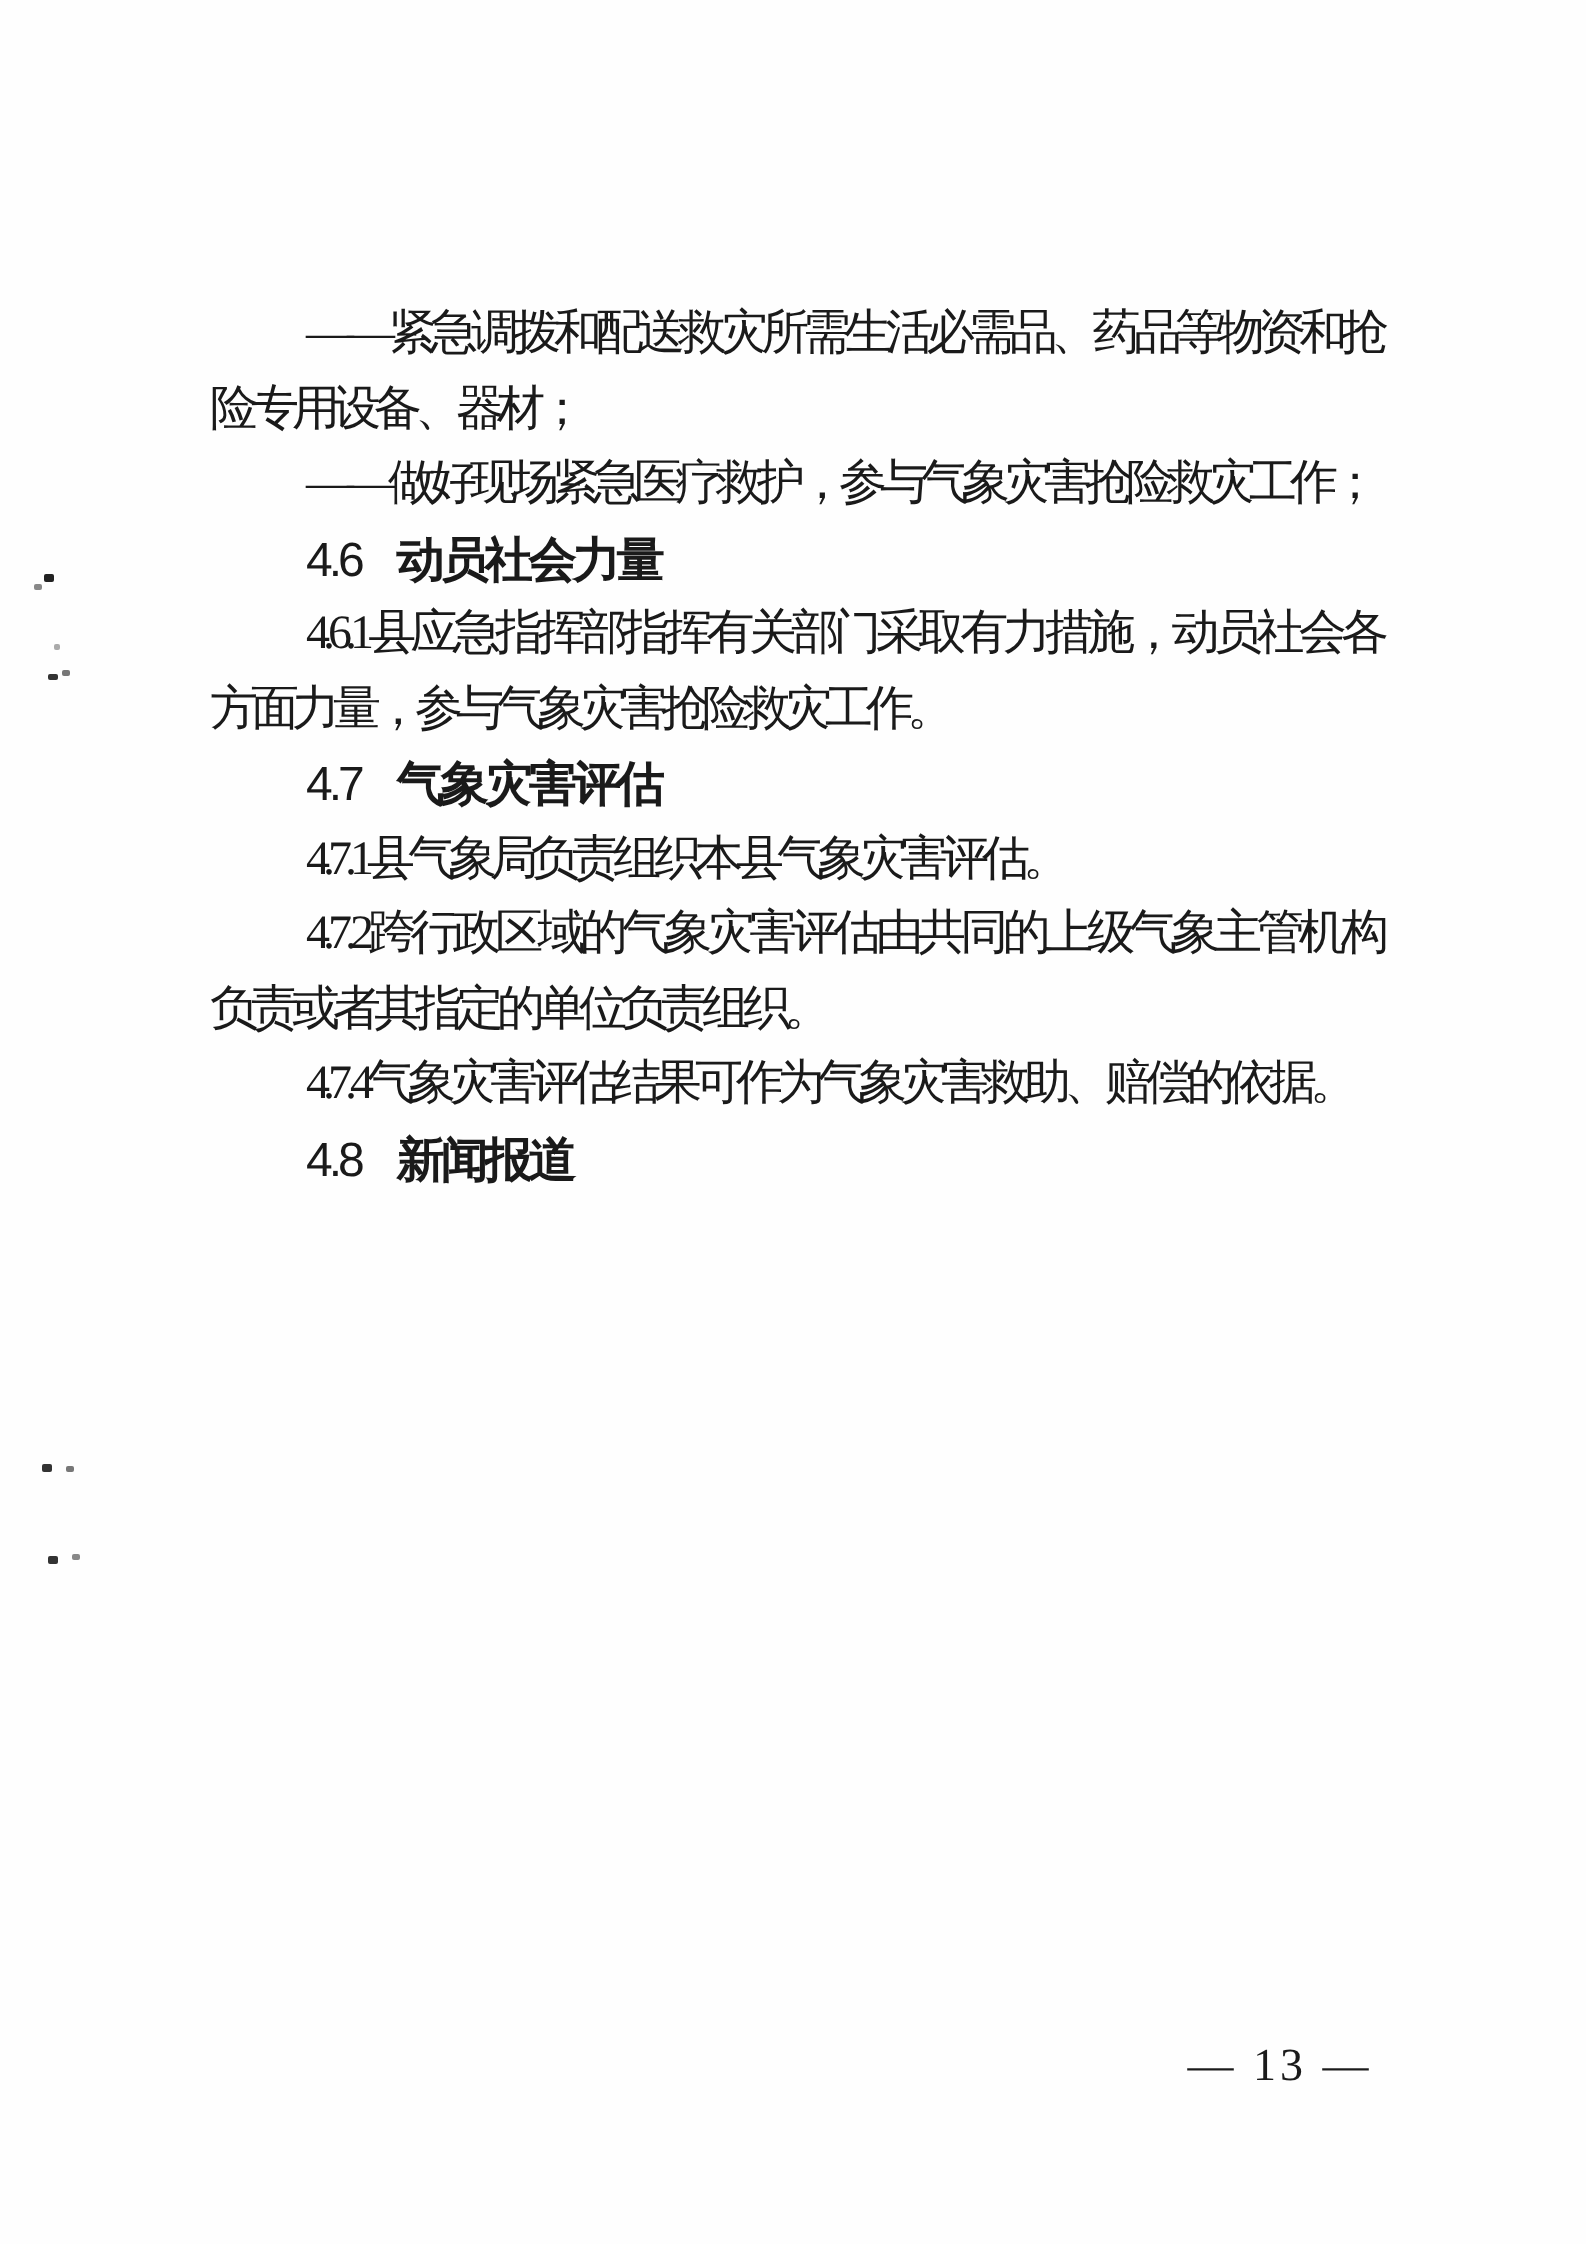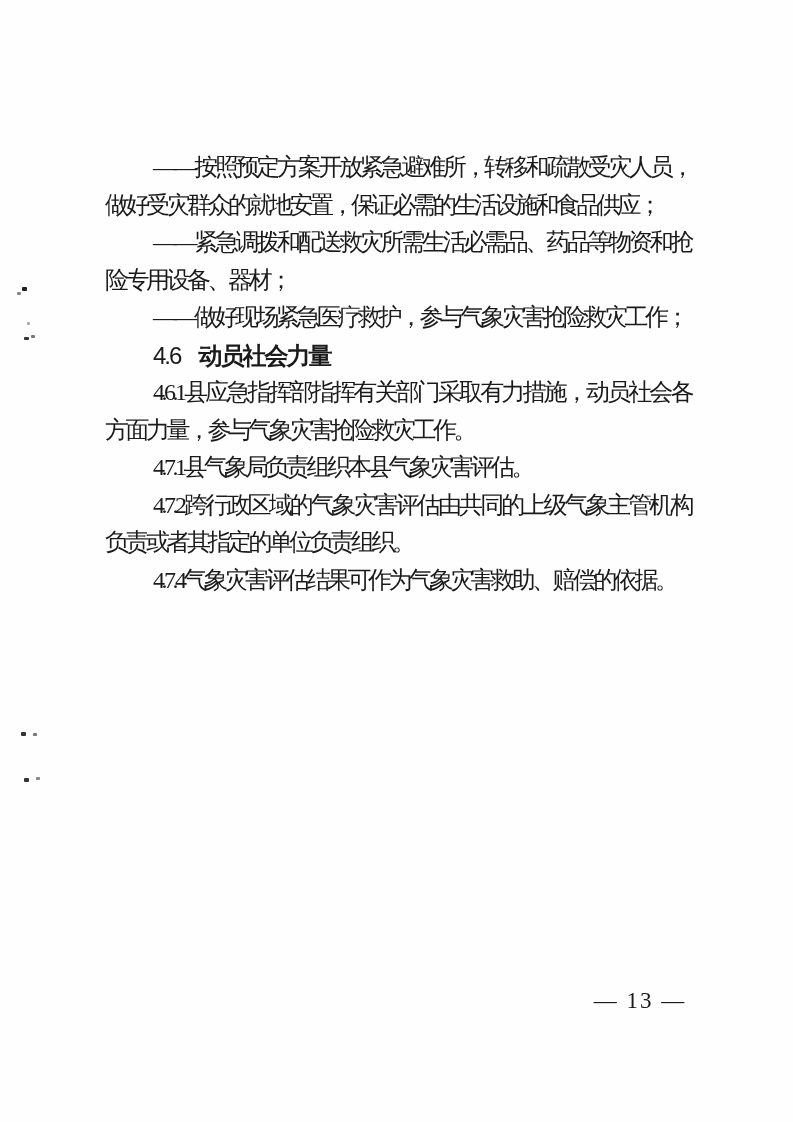--- a/index.html
+++ b/index.html
@@ -29,21 +29,21 @@
   p.heading {
     font-family: "Liberation Sans", "DejaVu Sans", sans-serif;
     font-weight: bold;
     letter-spacing: -2px;
     text-align: left;
   }
   p.heading .num { margin-right: 18px; font-weight: normal; }
   p.numbered .num { }
   .footer {
     position: absolute;
-    top: 988px; left: 560px; width: 160px;
+    top: 1020px; left: 560px; width: 160px;
     font-size: 23px;
     letter-spacing: 2px;
     text-align: center;
     color: #1a1a1a;
     white-space: nowrap;
   }
   .speck {
     position: absolute;
     background: #444;
     border-radius: 1px;
@@ -68,49 +68,54 @@
   <span class="speck s3"></span>
   <span class="speck s4"></span>
   <span class="speck s5"></span>
   <span class="speck s6"></span>
   <span class="speck s7"></span>
   <span class="speck s8"></span>
   <span class="speck s9"></span>
 
   <div class="textcol">
 
-    <p class="block">——按照预定方案开放紧急避难所，转移和疏散受灾人员，做好受灾群众的就地安置，保证必需的生活设施和食品供应；</p>
 
     <p class="block">——紧急调拨和配送救灾所需生活必需品、药品等物资和抢险专用设备、器材；</p>
 
     <p class="block">——做好现场紧急医疗救护，参与气象灾害抢险救灾工作；</p>
 
 
     <p class="block heading">
       <span class="num">4.6</span><span>动员社会力量</span>
     </p>
 
     <p class="block numbered">
       <span class="num">4.6.1</span><span>县应急指挥部指挥有关部门采取有力措施，动员社会各方面力量，参与气象灾害抢险救灾工作。</span>
     </p>
 
 
+    <p class="block heading">
+      <span class="num">4.7</span><span>气象灾害评估</span>
+    </p>
 
     <p class="block numbered">
       <span class="num">4.7.1</span><span>县气象局负责组织本县气象灾害评估。</span>
     </p>
 
     <p class="block numbered">
       <span class="num">4.7.2</span><span>跨行政区域的气象灾害评估由共同的上级气象主管机构负责或者其指定的单位负责组织。</span>
     </p>
 
 
     <p class="block numbered">
       <span class="num">4.7.4</span><span>气象灾害评估结果可作为气象灾害救助、赔偿的依据。</span>
     </p>
 
+    <p class="block heading">
+      <span class="num">4.8</span><span>新闻报道</span>
+    </p>
 
 
   </div>
 
   <div class="footer">— 13 —</div>
 
 </div>
 
 </body></html>

